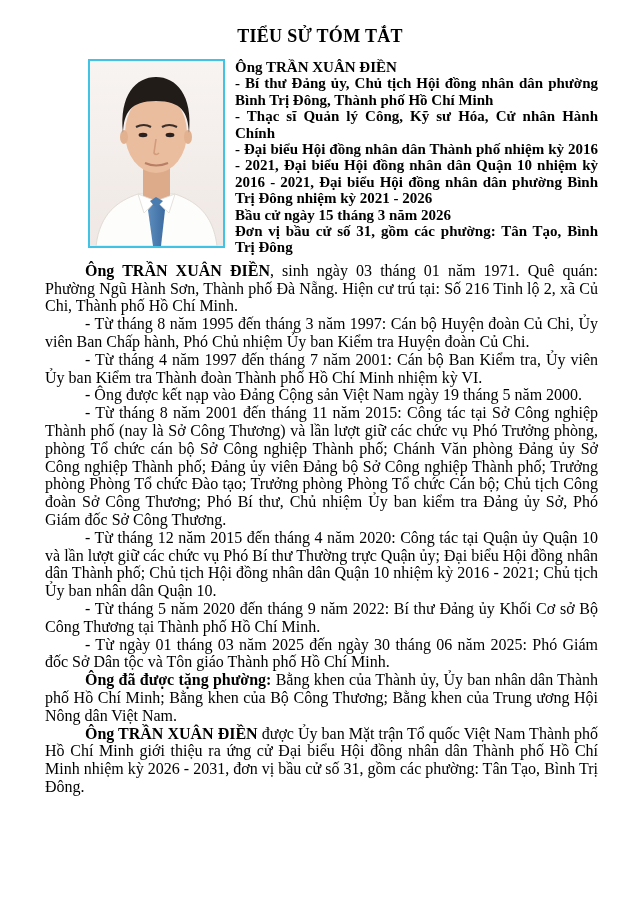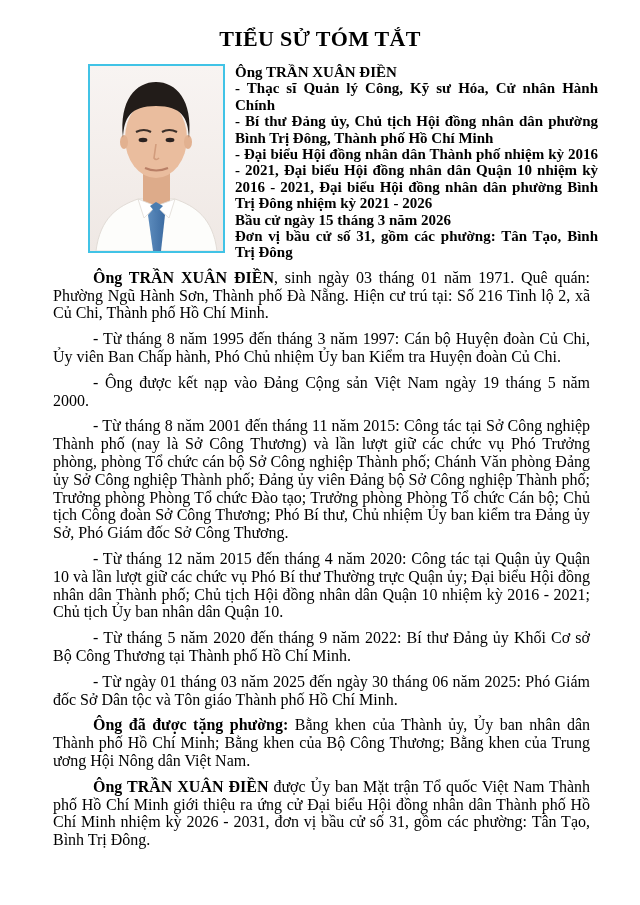--- a/index.html
+++ b/index.html
@@ -5,42 +5,42 @@
   html,body{margin:0;padding:0;}
   body{
     width:640px;height:905px;background:#ffffff;overflow:hidden;
     font-family:"Liberation Serif","DejaVu Serif",serif;
     color:#000;
     -webkit-font-smoothing:antialiased;
   }
   .page{width:640px;height:905px;position:relative;}
   .doc-title{
     margin:26px 0 0 0;text-align:center;
-    font-size:22px;font-weight:bold;letter-spacing:.3px;
+    font-size:18px;font-weight:bold;letter-spacing:.3px;
   }
   .header-row{
     display:flex;align-items:flex-start;
     margin:12px 42px 0 88px;gap:10px;
   }
   .photo-frame{
     flex:0 0 auto;width:137px;height:189px;box-sizing:border-box;
     border:2px solid #41c3e6;background:#f7f2ef;
   }
   .photo-frame svg{display:block;width:100%;height:100%;}
   .header-info{
     flex:1 1 auto;min-width:0;
     font-weight:bold;font-size:15px;line-height:16.4px;
     text-align:justify;
   }
   .header-info p{margin:0;}
   .body-text{
     margin:6px 42px 0 45px;
     font-size:16px;line-height:17.8px;text-align:justify;
   }
-  .body-text p{margin:8px;text-indent:40px;}
+  .body-text p{margin:0;text-indent:40px;}
   .bold{font-weight:bold;}
 </style>
 </head>
 <body>
 
 <div class="page">
 
   <h1 class="doc-title">TIỂU SỬ TÓM TẮT</h1>
 
   <div class="header-row">
@@ -83,33 +83,34 @@
         <path d="M48,133 L66,140 L54,152 Z" fill="#ffffff" stroke="#e0dad4" stroke-width="0.8"></path>
         <path d="M85,133 L66,140 L79,152 Z" fill="#ffffff" stroke="#e0dad4" stroke-width="0.8"></path>
 
         <polygon points="66,140 58,149 63,185 71,185 75,149" fill="url(#tieGrad)"></polygon>
         <polygon points="60,140 66,136 73,140 66,147" fill="#4a7cb0"></polygon>
       </svg>
     </div>
 
     <div class="header-info">
       <p>Ông TRẦN XUÂN ĐIỀN</p>
+      <p>- Bí thư Đảng ủy, Chủ tịch Hội đồng nhân dân phường Bình Trị Đông, Thành phố Hồ Chí Minh</p>
       <p>- Thạc sĩ Quản lý Công, Kỹ sư Hóa, Cử nhân Hành Chính</p>
-      <p>- Bí thư Đảng ủy, Chủ tịch Hội đồng nhân dân phường Bình Trị Đông, Thành phố Hồ Chí Minh</p>
       <p>- Đại biểu Hội đồng nhân dân Thành phố nhiệm kỳ 2016 - 2021, Đại biểu Hội đồng nhân dân Quận 10 nhiệm kỳ 2016 - 2021, Đại biểu Hội đồng nhân dân phường Bình Trị Đông nhiệm kỳ 2021 - 2026</p>
       <p>Bầu cử ngày 15 tháng 3 năm 2026</p>
       <p>Đơn vị bầu cử số 31, gồm các phường: Tân Tạo, Bình Trị Đông</p>
     </div>
   </div>
 
   <div class="body-text">
     <p><span class="bold">Ông TRẦN XUÂN ĐIỀN</span><span>, sinh ngày 03 tháng 01 năm 1971. Quê quán: Phường Ngũ Hành Sơn, Thành phố Đà Nẵng. Hiện cư trú tại: Số 216 Tinh lộ 2, xã Củ Chi, Thành phố Hồ Chí Minh.</span></p>
 
 
     <p>- Từ tháng 8 năm 1995 đến tháng 3 năm 1997: Cán bộ Huyện đoàn Củ Chi, Ủy viên Ban Chấp hành, Phó Chủ nhiệm Ủy ban Kiểm tra Huyện đoàn Củ Chi.</p>
+    <p>- Từ tháng 4 năm 1997 đến tháng 7 năm 2001: Cán bộ Ban Kiểm tra, Ủy viên Ủy ban Kiểm tra Thành đoàn Thành phố Hồ Chí Minh nhiệm kỳ VI.</p>
     <p>- Ông được kết nạp vào Đảng Cộng sản Việt Nam ngày 19 tháng 5 năm 2000.</p>
     <p>- Từ tháng 8 năm 2001 đến tháng 11 năm 2015: Công tác tại Sở Công nghiệp Thành phố (nay là Sở Công Thương) và lần lượt giữ các chức vụ Phó Trưởng phòng, phòng Tổ chức cán bộ Sở Công nghiệp Thành phố; Chánh Văn phòng Đảng ủy Sở Công nghiệp Thành phố; Đảng ủy viên Đảng bộ Sở Công nghiệp Thành phố; Trưởng phòng Phòng Tổ chức Đào tạo; Trưởng phòng Phòng Tổ chức Cán bộ; Chủ tịch Công đoàn Sở Công Thương; Phó Bí thư, Chủ nhiệm Ủy ban kiểm tra Đảng ủy Sở, Phó Giám đốc Sở Công Thương.</p>
     <p>- Từ tháng 12 năm 2015 đến tháng 4 năm 2020: Công tác tại Quận ủy Quận 10 và lần lượt giữ các chức vụ Phó Bí thư Thường trực Quận ủy; Đại biểu Hội đồng nhân dân Thành phố; Chủ tịch Hội đồng nhân dân Quận 10 nhiệm kỳ 2016 - 2021; Chủ tịch Ủy ban nhân dân Quận 10.</p>
     <p>- Từ tháng 5 năm 2020 đến tháng 9 năm 2022: Bí thư Đảng ủy Khối Cơ sở Bộ Công Thương tại Thành phố Hồ Chí Minh.</p>
     <p>- Từ ngày 01 tháng 03 năm 2025 đến ngày 30 tháng 06 năm 2025: Phó Giám đốc Sở Dân tộc và Tôn giáo Thành phố Hồ Chí Minh.</p>
 
     <p><span class="bold">Ông đã được tặng phường:</span><span> Bằng khen của Thành ủy, Ủy ban nhân dân Thành phố Hồ Chí Minh; Bằng khen của Bộ Công Thương; Bằng khen của Trung ương Hội Nông dân Việt Nam.</span></p>
 
     <p><span class="bold">Ông TRẦN XUÂN ĐIỀN</span><span> được Ủy ban Mặt trận Tổ quốc Việt Nam Thành phố Hồ Chí Minh giới thiệu ra ứng cử Đại biểu Hội đồng nhân dân Thành phố Hồ Chí Minh nhiệm kỳ 2026 - 2031, đơn vị bầu cử số 31, gồm các phường: Tân Tạo, Bình Trị Đông.</span></p>
   </div>

